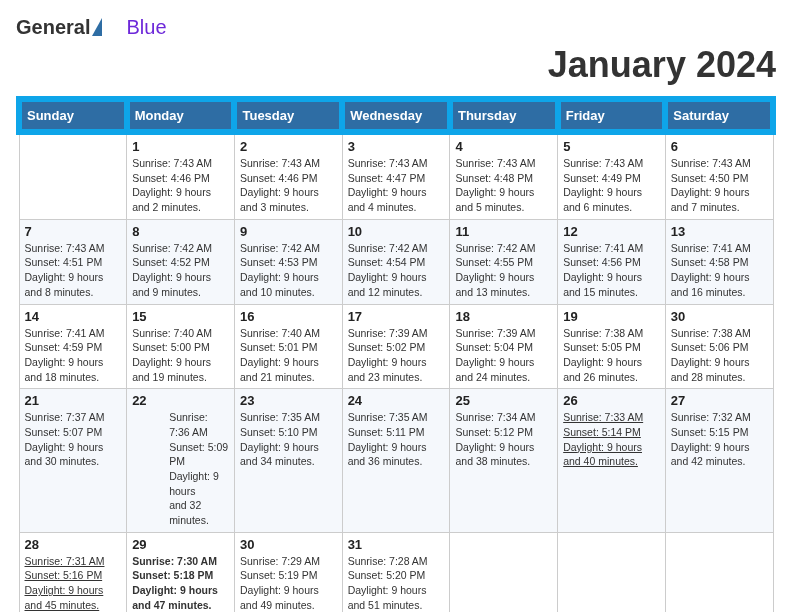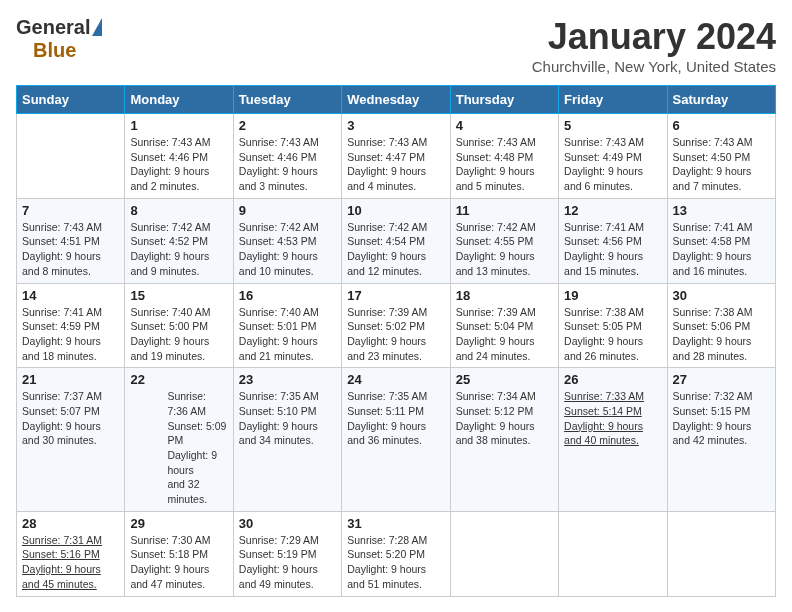--- a/index.html
+++ b/index.html
@@ -11,48 +11,48 @@
       padding: 16px;
     }
     .header {
       display: flex;
       justify-content: space-between;
       align-items: flex-start;
       margin-bottom: 10px;
     }
     .logo {
       display: flex;
-      flex-direction: column;
+      flex-direction: row;
       align-items: flex-start;
+      gap: 24px;
     }
     .logo-text {
       display: flex;
       align-items: center;
     }
     .logo-general {
       font-size: 20px;
       font-weight: bold;
       color: #333;
     }
     .logo-blue {
       font-size: 20px;
-      font-weight: bold;
-      color: #a16207;
-      margin-left: 17px;
+      font-weight: normal;
+      color: #6d28d9;
     }
     .logo-triangle {
       width: 0;
       height: 0;
       border-left: 10px solid transparent;
       border-bottom: 18px solid #2e6da4;
       margin-left: 2px;
       margin-bottom: 2px;
     }
     .title-block {
-      text-align: right;
+      margin-top: 28px;
     }
     .title-month {
       font-size: 36px;
       font-weight: bold;
       color: #333;
     }
     .title-location {
       font-size: 15px;
       color: #555;
     }
@@ -61,21 +61,21 @@
       border-collapse: collapse;
       font-size: 11px;
     }
     th {
       background-color: #2e6da4;
       color: #fff;
       text-align: left;
       padding: 6px 5px;
       font-size: 13px;
       font-weight: bold;
-      border: 1px solid #0ea5e9;
+      border: 6px solid #0ea5e9;
     }
     td {
       border: 1px solid #ccc;
       vertical-align: top;
       padding: 4px 5px;
       height: 80px;
       width: 108px;
     }
     .day-number {
       font-weight: bold;
@@ -107,21 +107,20 @@
 <div class="header">
   <div class="logo">
     <div class="logo-text">
       <span class="logo-general">General</span>
       <div class="logo-triangle"></div>
     </div>
     <span class="logo-blue">Blue</span>
   </div>
   <div class="title-block">
     <div class="title-month">January 2024</div>
-    <div class="title-location">Churchville, New York, United States</div>
   </div>
 </div>
 
 <table>
   <thead>
     <tr>
     <th>Sunday</th>
         <th>Monday</th>
         <th>Tuesday</th>
         <th>Wednesday</th>
@@ -332,21 +331,21 @@
       <tr>
         <td>
           <div class="day-number">28</div>
           <div class="day-info" style="white-space: pre-line; text-decoration: underline;">Sunrise: 7:31 AM
 Sunset: 5:16 PM
 Daylight: 9 hours
 and 45 minutes.</div>
         </td>
         <td>
           <div class="day-number">29</div>
-          <div class="day-info" style="white-space: pre-line;">Sunrise: 7:30 AM
+          <div class="day-info" style="white-space: pre-line; font-weight: bold;">Sunrise: 7:30 AM
 Sunset: 5:18 PM
 Daylight: 9 hours
 and 47 minutes.</div>
         </td>
         <td>
           <div class="day-number">30</div>
           <div class="day-info" style="white-space: pre-line;">Sunrise: 7:29 AM
 Sunset: 5:19 PM
 Daylight: 9 hours
 and 49 minutes.</div>

